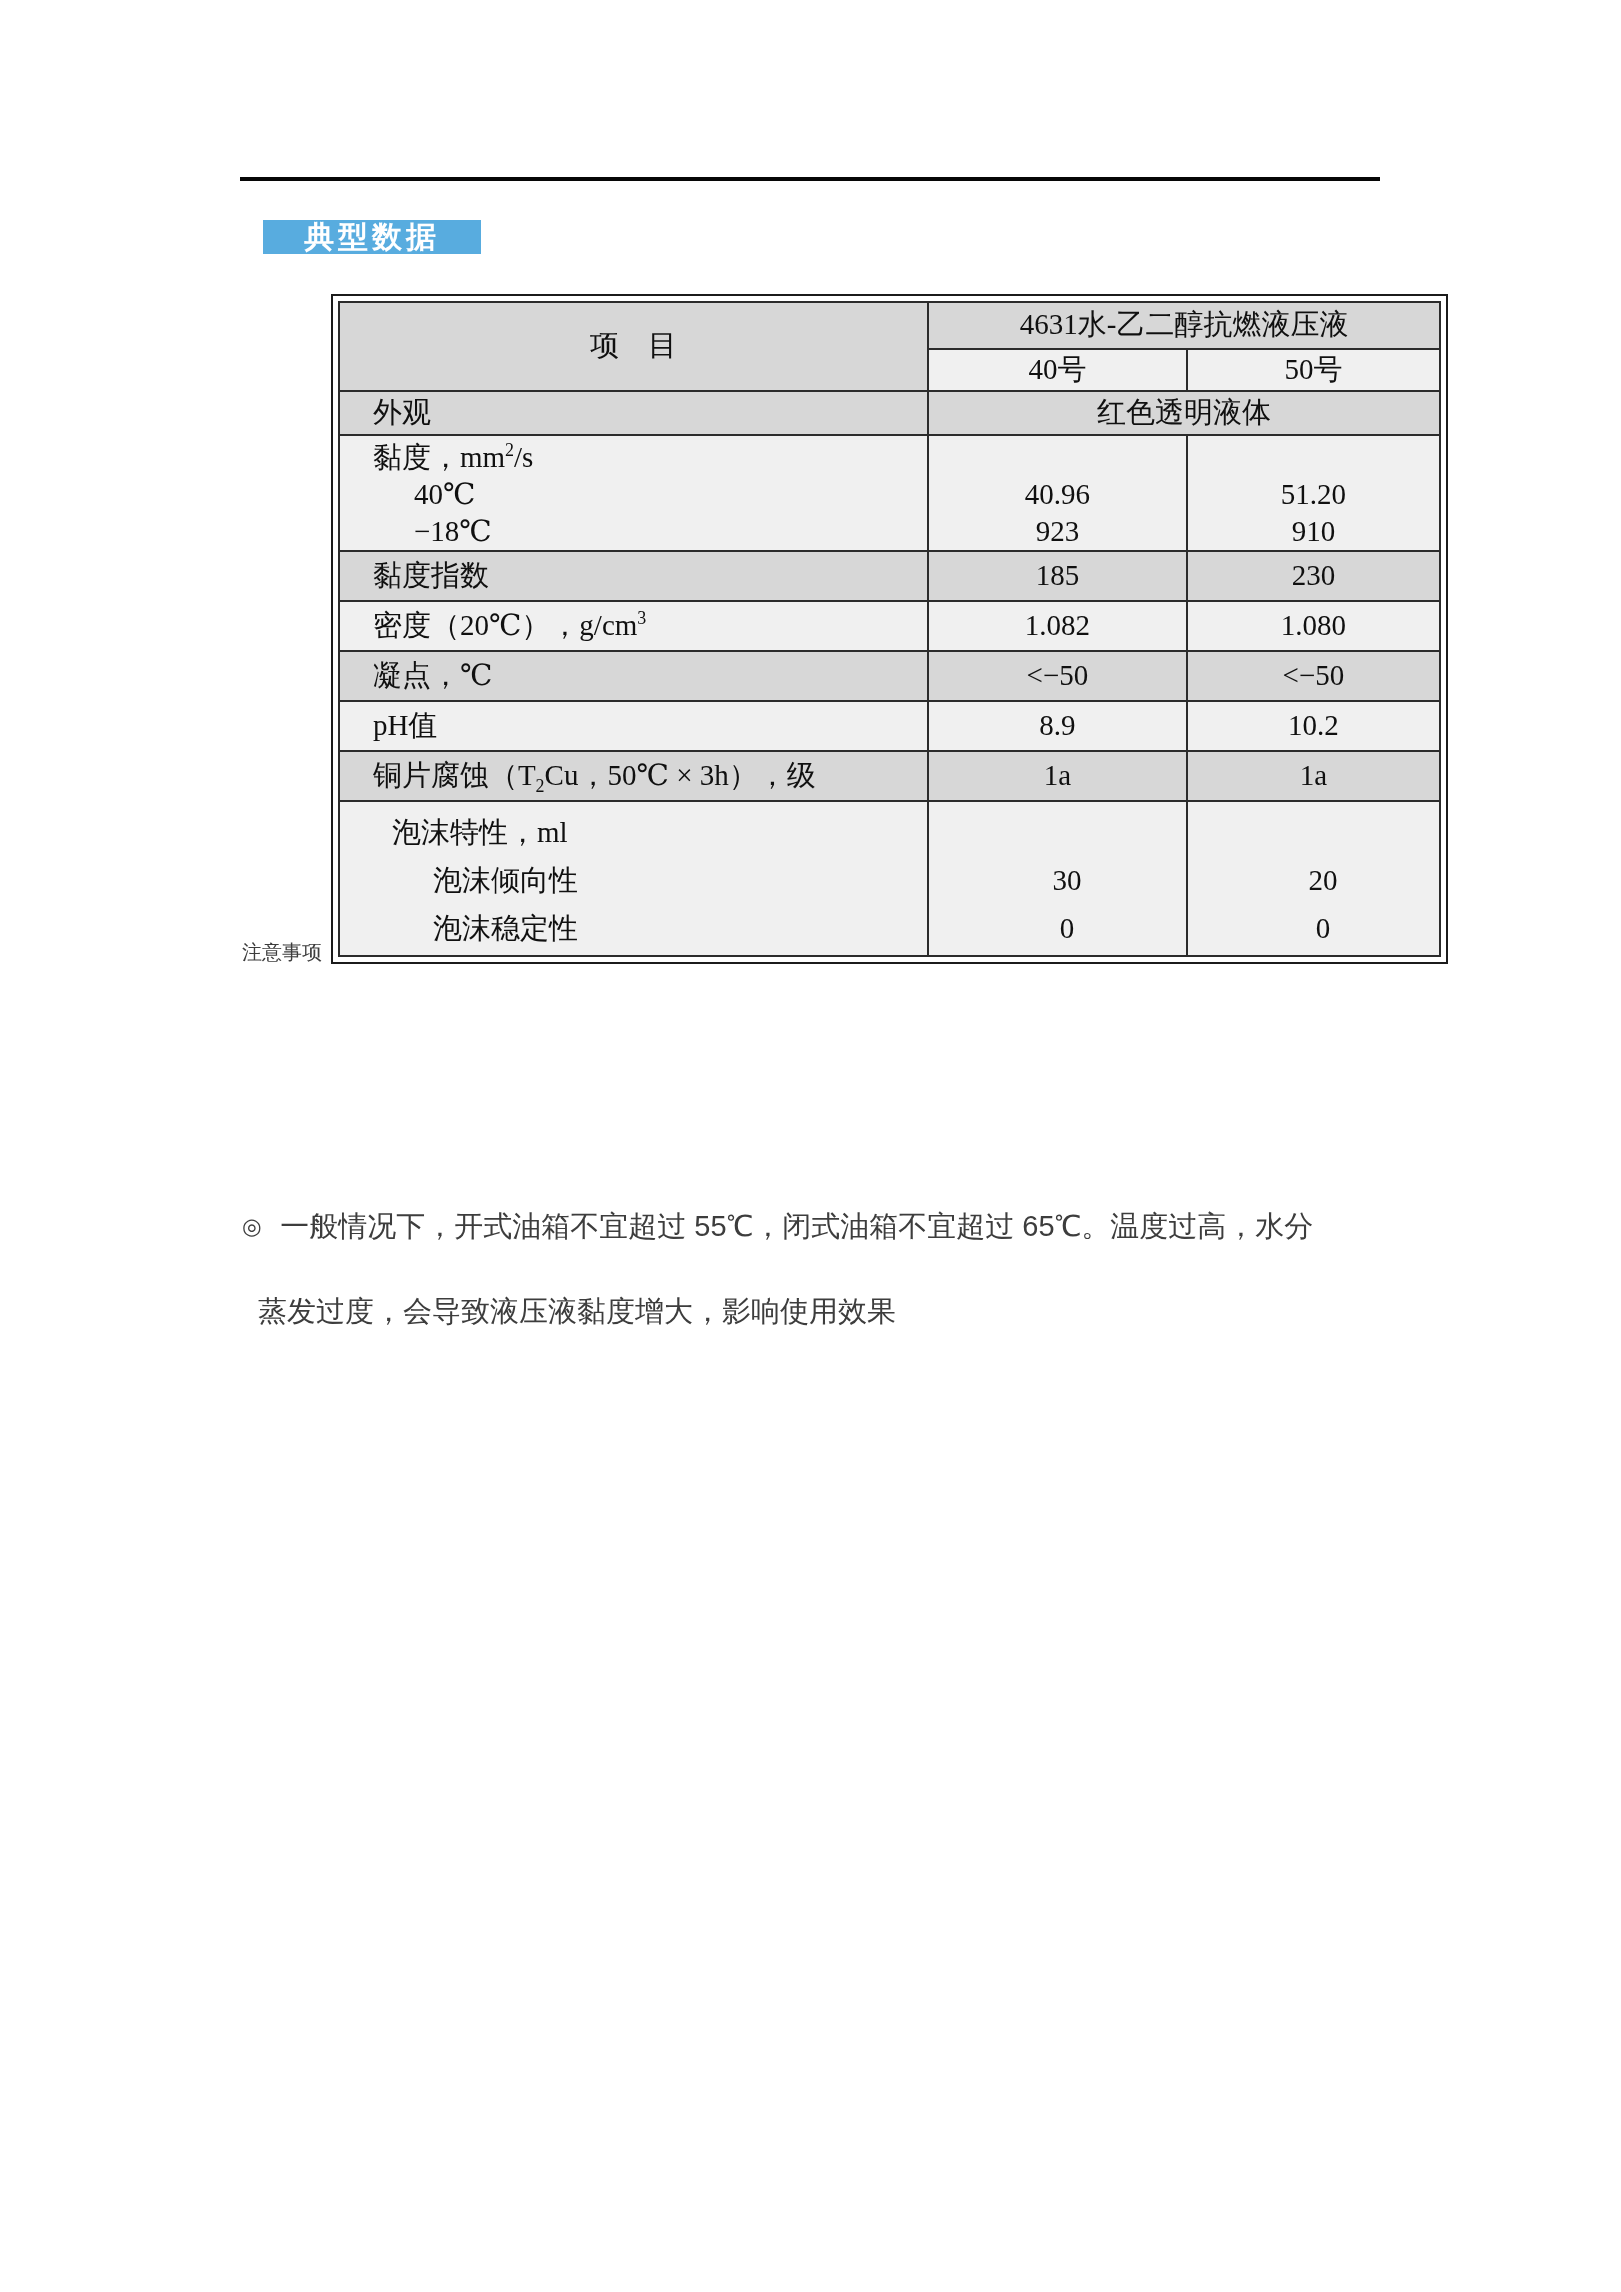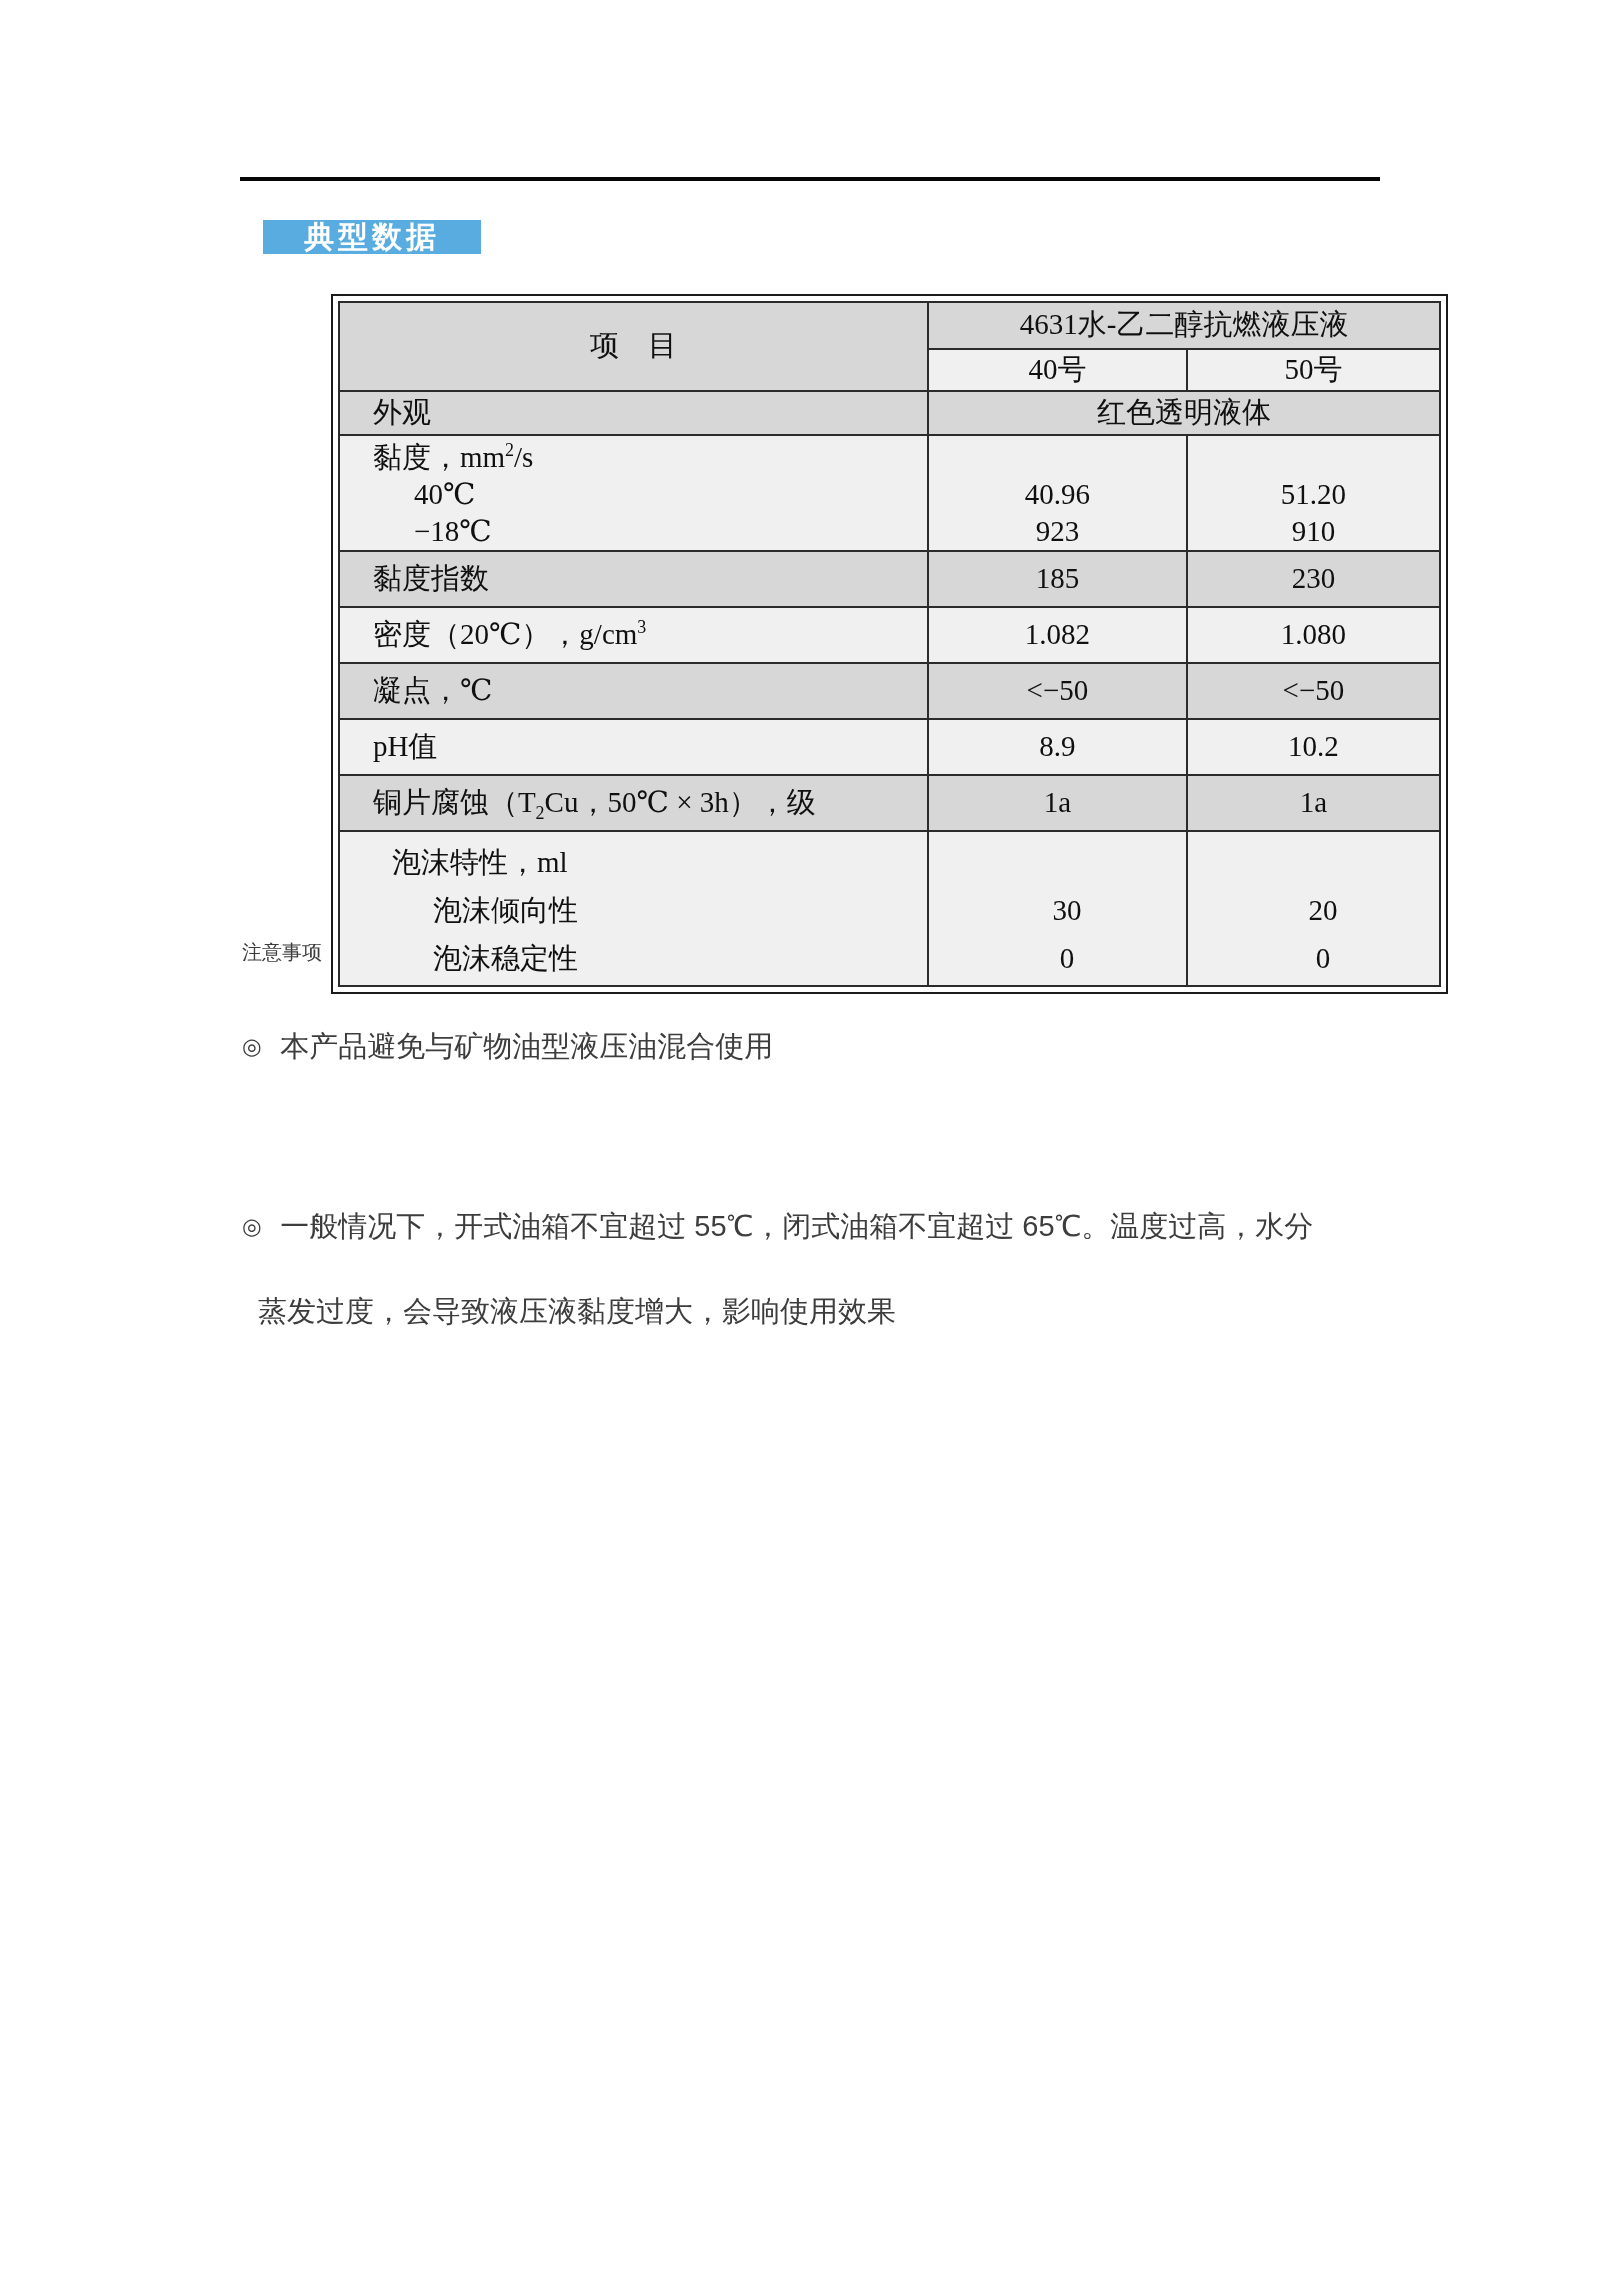--- a/index.html
+++ b/index.html
@@ -60,21 +60,21 @@
   col.c1{width:53.5%;}
   col.c2{width:23.5%;}
   col.c3{width:23%;}
   tr.bg-grey td{background:var(--grey);}
   tr.bg-light td{background:var(--light);}
   td.keep-grey{background:var(--grey) !important;}
   .h-r1{height:47px;}
   .h-r2{height:37px;}
   .h-r3{height:44px;padding-left:36px;}
   .h-visc{height:115px;padding-left:8px;}
-  .h-std{height:56px;}
+  .h-std{height:50px;}
   .h-foam{height:155px;}
   td.c-center{text-align:center;}
   td.c-label{padding-left:33px;text-align:left;}
   td.v-top{vertical-align:top;}
   .ln{line-height:37px;}
   .ln-foam{line-height:48px;margin-left:19px;}
   .indent{padding-left:41px;}
   .pad-top{padding-top:2.9px;}
   sup{font-size:0.62em;vertical-align:super;line-height:0;}
   sub{font-size:0.62em;vertical-align:sub;line-height:0;}
@@ -189,22 +189,19 @@
             <div class="ln-foam">20</div>
             <div class="ln-foam">0</div>
           </td>
         </tr>
       </tbody>
     </table>
   </div>
 
   <div class="notes-title">注意事项</div>
 
-  <div class="note note-1">
-    <span class="marker">◎</span><span>本产品避免与矿物油型液压油混合使用</span>
-  </div>
   <div class="note note-3">
     <span class="marker">◎</span><span>一般情况下，开式油箱不宜超过 55℃，闭式油箱不宜超过 65℃。温度过高，水分</span>
   </div>
   <div class="note-cont">蒸发过度，会导致液压液黏度增大，影响使用效果</div>
 
 </div>
 
 
 </body></html>

